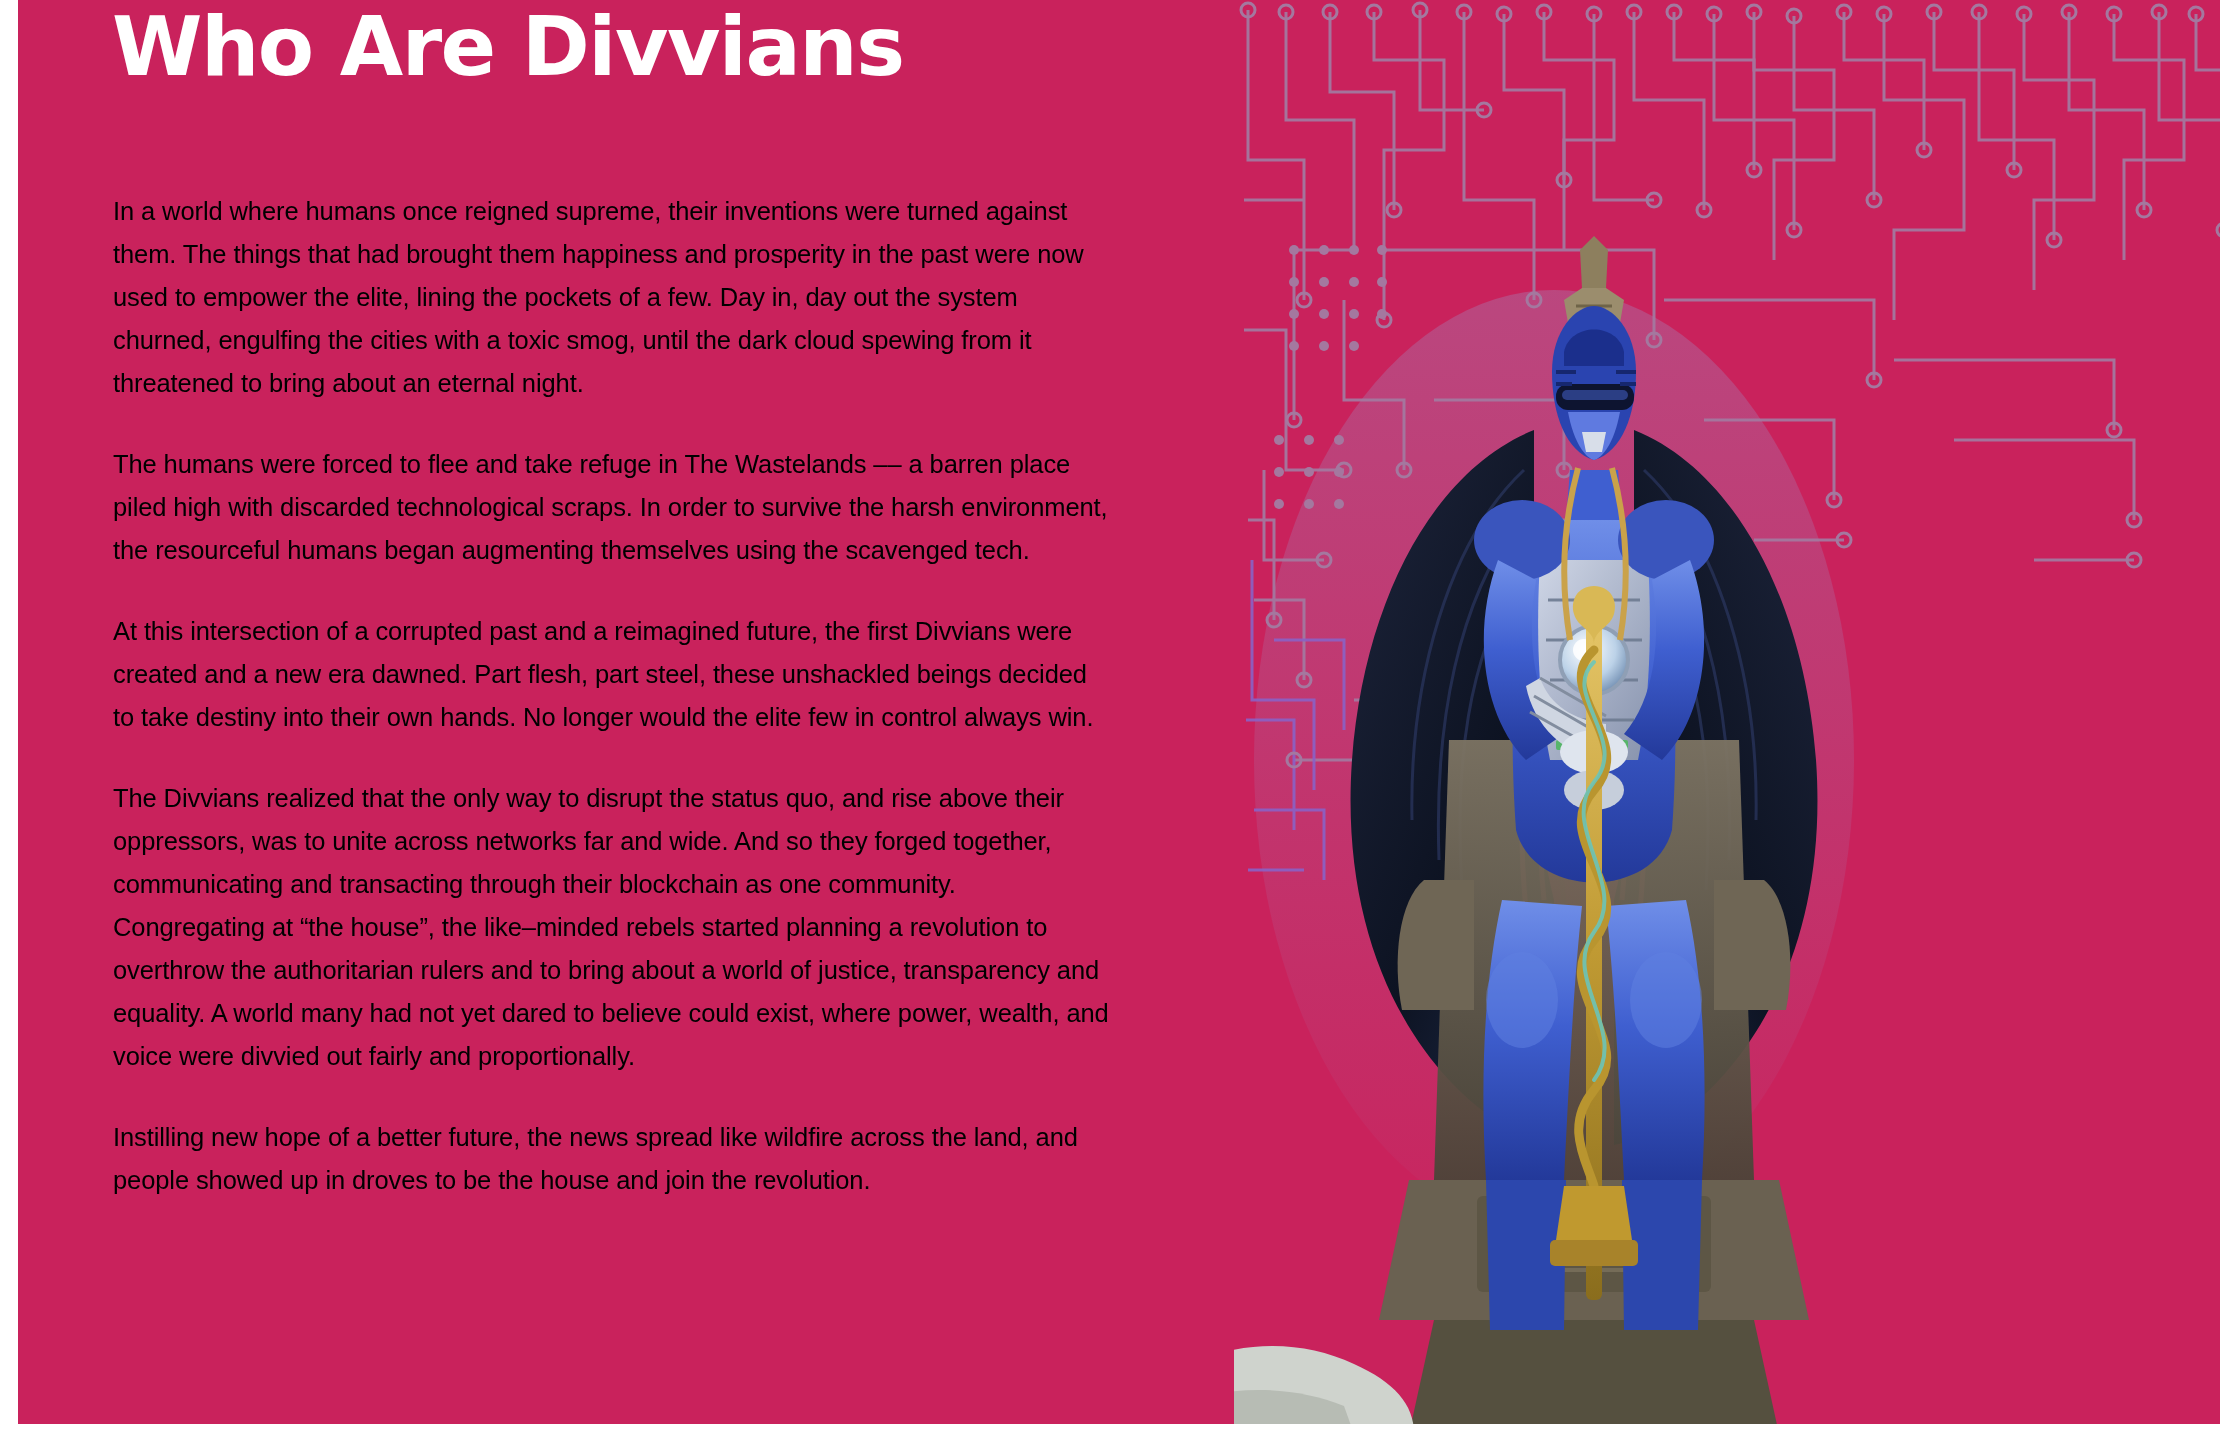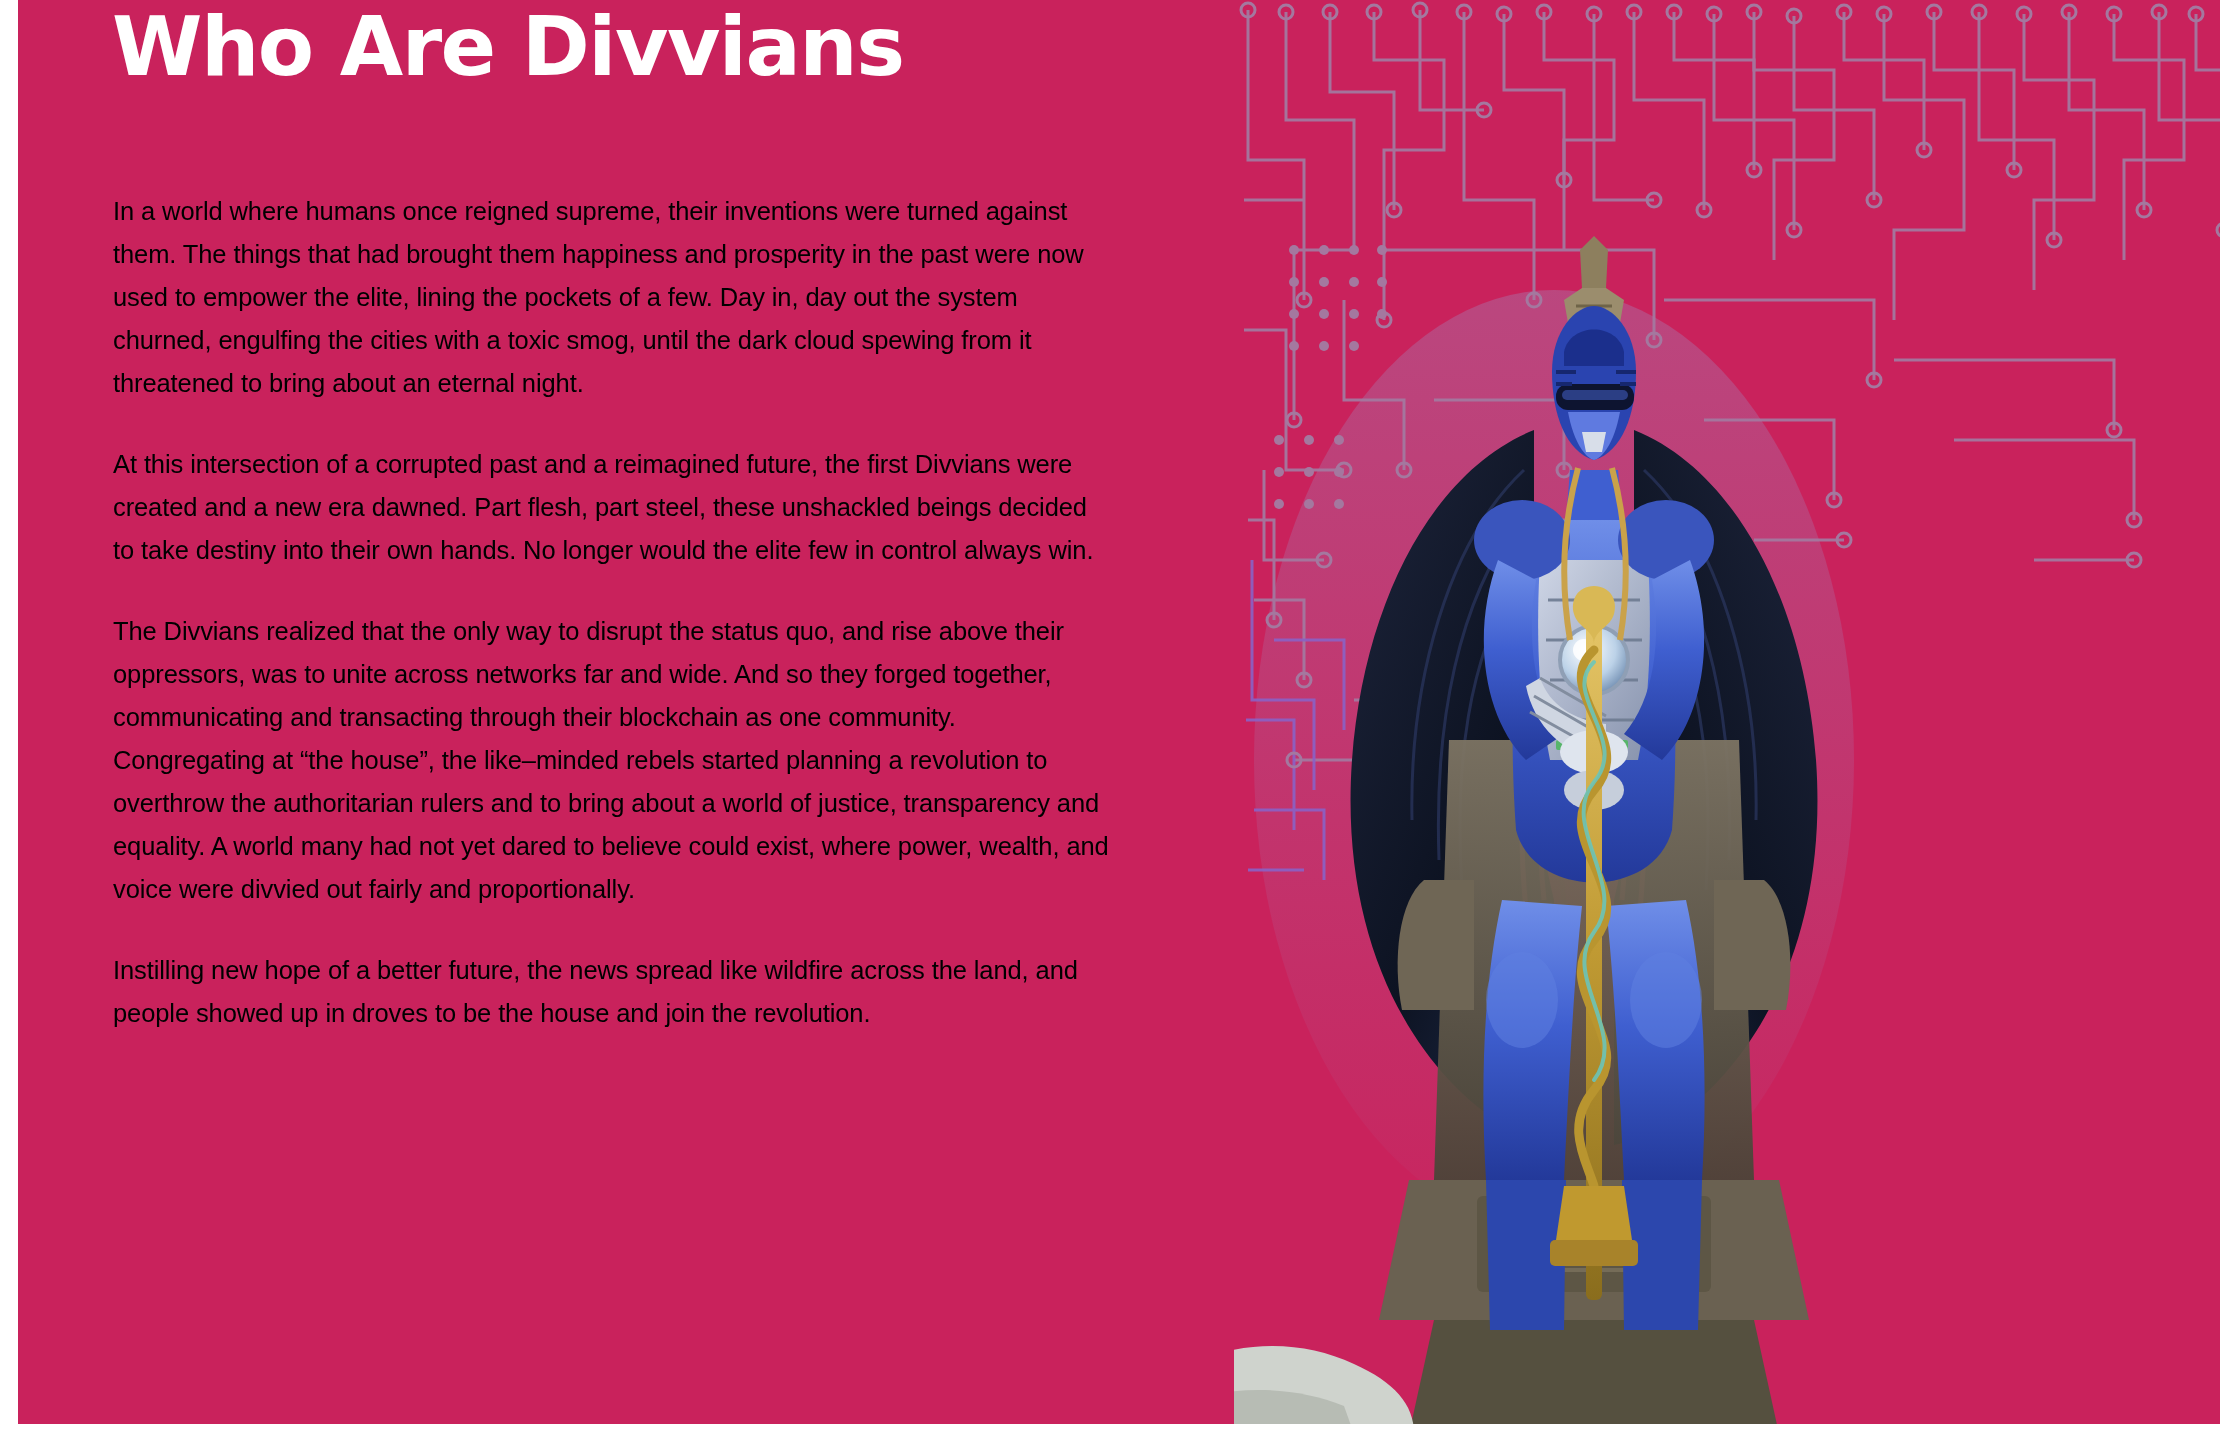--- a/index.html
+++ b/index.html
@@ -398,20 +398,21 @@
       <path d="M-80 1380 C-10 1340 60 1336 120 1364 C160 1382 180 1404 180 1434 L-80 1434 Z" fill="#cfd3cd"></path>
       <path d="M-60 1404 C0 1384 60 1386 110 1406 L120 1434 L-60 1434 Z" fill="#b7bcb4"></path>
     </svg>
   </div>
 
   <div class="content">
     <h1 class="title">Who Are Divvians</h1>
 
     <div class="body-copy">
       <p>In a world where humans once reigned supreme, their inventions were turned against them. The things that had brought them happiness and prosperity in the past were now used to empower the elite, lining the pockets of a few. Day in, day out the system churned, engulfing the cities with a toxic smog, until the dark cloud spewing from it threatened to bring about an eternal night.</p>
+      <p>The humans were forced to flee and take refuge in The Wastelands –– a barren place piled high with discarded technological scraps. In order to survive the harsh environment, the resourceful humans began augmenting themselves using the scavenged tech.</p>
       <p>At this intersection of a corrupted past and a reimagined future, the first Divvians were created and a new era dawned. Part flesh, part steel, these unshackled beings decided to take destiny into their own hands. No longer would the elite few in control always win.</p>
       <p>The Divvians realized that the only way to disrupt the status quo, and rise above their oppressors, was to unite across networks far and wide. And so they forged together, communicating and transacting through their blockchain as one community. Congregating at “the house”, the like–minded rebels started planning a revolution to overthrow the authoritarian rulers and to bring about a world of justice, transparency and equality. A world many had not yet dared to believe could exist, where power, wealth, and voice were divvied out fairly and proportionally.</p>
       <p>Instilling new hope of a better future, the news spread like wildfire across the land, and people showed up in droves to be the house and join the revolution.</p>
     </div>
   </div>
 
   <div class="left-gutter"></div>
   <div class="right-gutter"></div>
   <div class="bottom-gutter"></div>
 </div>

